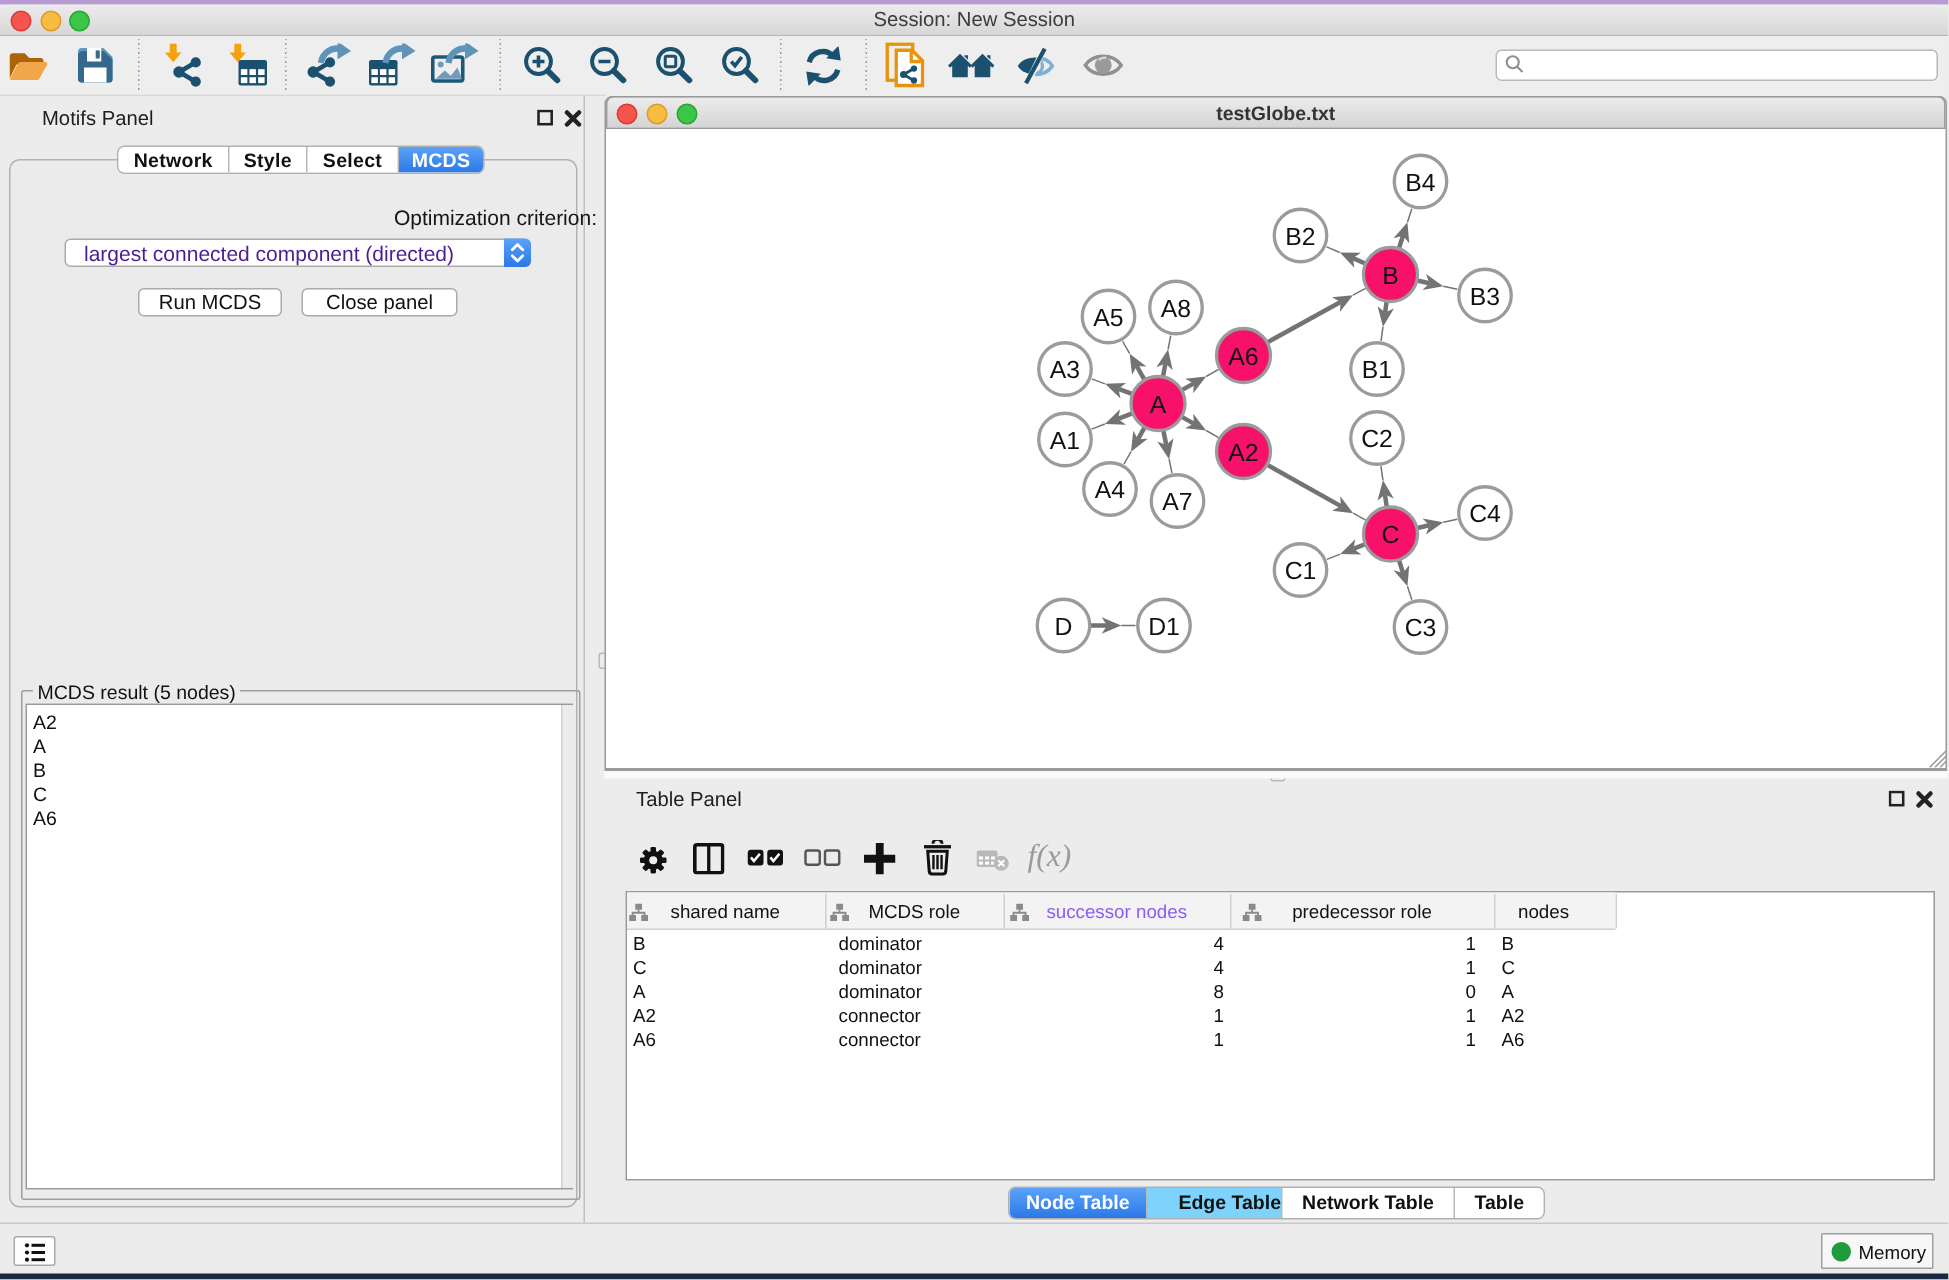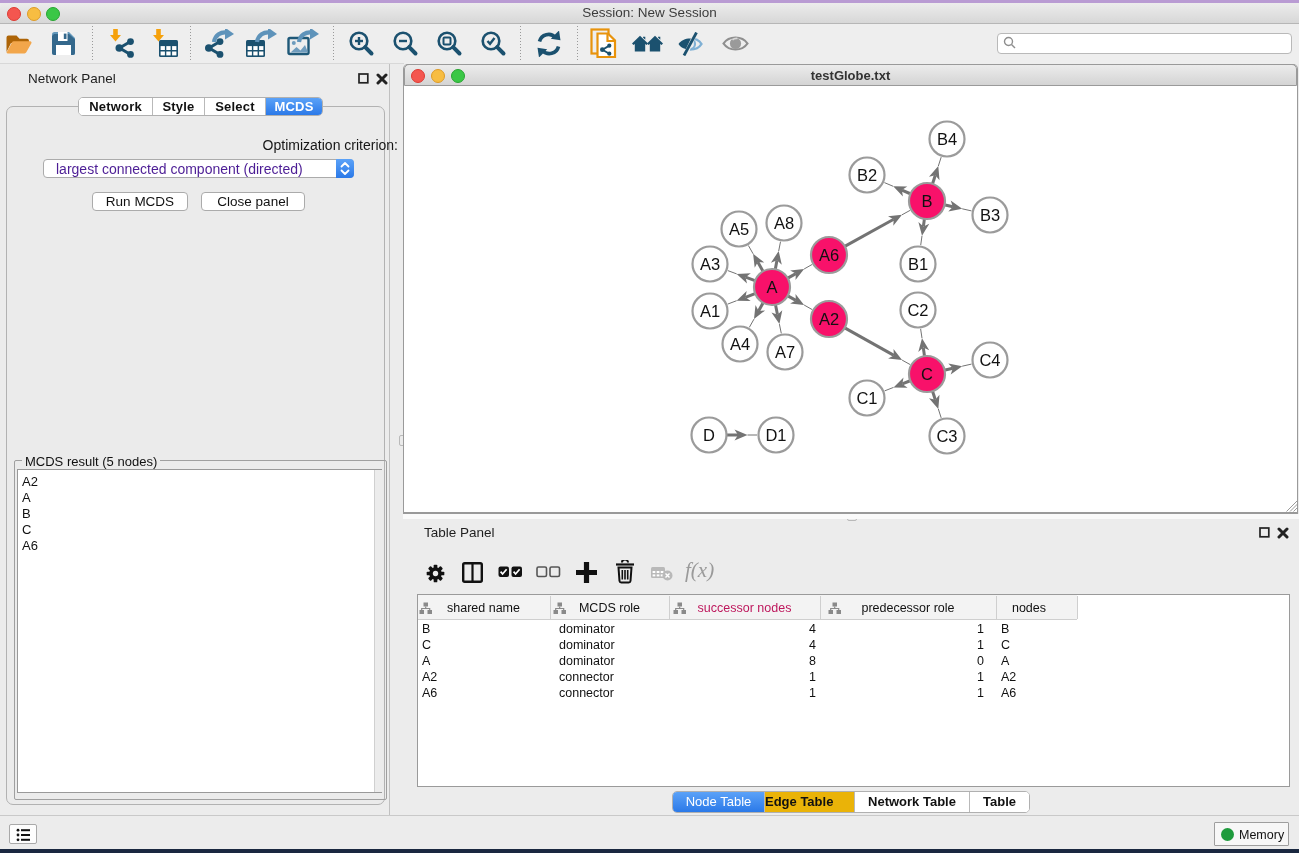--- a/index.html
+++ b/index.html
@@ -159,21 +159,21 @@
 <div style="position:absolute;left:333px;top:26px;width:1px;height:36px;background-image:repeating-linear-gradient(#9a9a9a 0 1px,transparent 1px 3px)"></div>
 <div style="position:absolute;left:520px;top:26px;width:1px;height:36px;background-image:repeating-linear-gradient(#9a9a9a 0 1px,transparent 1px 3px)"></div>
 <div style="position:absolute;left:577px;top:26px;width:1px;height:36px;background-image:repeating-linear-gradient(#9a9a9a 0 1px,transparent 1px 3px)"></div>
 <div style="position:absolute;left:997px;top:33px;width:293px;height:19px;background:#fff;border:1px solid #b9b9b9;border-radius:4px"></div>
 <svg width="14" height="14" viewBox="0 0 14 14" style="position:absolute;left:1003px;top:36px">
     <circle cx="5.5" cy="5.5" r="4" fill="none" stroke="#8e8e8e" stroke-width="1.4"></circle>
     <line x1="8.5" y1="8.5" x2="12" y2="12" stroke="#8e8e8e" stroke-width="1.4"></line>
   </svg>
 <div class="abs" style="left:0;top:63px;width:404px;height:1px;background:#d8d8d8"></div>
 <div class="abs" style="left:0;top:64px;width:389px;height:756px;background:#ececec;border-right:1px solid #c0c0c0"></div>
-<div class="abs" style="left:28px;top:71px;font-size:13.5px;color:#1e1e1e">Network Panel</div>
+<div class="abs" style="left:28px;top:71px;font-size:13.5px;color:#1e1e1e">Motifs Panel</div>
 <svg width="11" height="11" viewBox="0 0 11 11" style="position:absolute;left:358px;top:73px">
     <rect x="1" y="1" width="8.8" height="8.8" fill="none" stroke="#222" stroke-width="1.7"></rect>
   </svg>
 <svg width="12" height="12" viewBox="0 0 12 12" style="position:absolute;left:376px;top:73px">
     <path d="M2,2 L10,10 M10,2 L2,10" stroke="#222" stroke-width="3" stroke-linecap="round"></path>
   </svg>
 <div class="abs" style="left:6px;top:106px;width:377px;height:697px;background:#ebebeb;border:1px solid #b2b2b2;border-radius:7px"></div>
 <div class="abs" style="left:78px;top:97px;height:17px;display:flex;border:1px solid #b0b0b0;border-radius:5px;overflow:hidden;background:#fff">
     <div style="width:73px;box-sizing:border-box;background:#fff;color:#111;font-size:13px;font-weight:700;text-align:center;line-height:17px;letter-spacing:0.2px">Network</div>
     <div style="width:52px;box-sizing:border-box;border-left:1px solid #b9b9b9;background:#fff;color:#111;font-size:13px;font-weight:700;text-align:center;line-height:17px;letter-spacing:0.2px">Style</div>
@@ -202,21 +202,21 @@
   </div>
 <div class="abs" style="left:399px;top:435px;width:5px;height:9px;background:#ebebeb;border:1px solid #b9b9b9;border-radius:2px"></div>
 <div class="abs" style="left:847px;top:513px;width:8px;height:6px;background:#ebebeb;border:1px solid #b9b9b9;border-radius:2px"></div>
 <div class="abs" style="left:403px;top:64px;width:895px;height:450px;background:#fff;border:1px solid #9a9a9a;border-bottom:2px solid #9a9a9a;border-radius:5px 5px 0 0;box-sizing:border-box"></div>
 <div class="abs" style="left:403px;top:514px;width:896px;height:5px;background:#fafafa"></div>
 <div class="abs" style="left:404px;top:64px;width:893px;height:22px;background:linear-gradient(#ececec,#d4d4d4);border:1px solid #9a9a9a;border-radius:5px 5px 0 0;box-sizing:border-box"></div>
 <div class="abs" style="left:411px;top:69px;width:12px;height:12px;border-radius:50%;background:#f4564f;border:0.5px solid #dd3b33"></div>
 <div class="abs" style="left:431px;top:69px;width:12px;height:12px;border-radius:50%;background:#f7bd42;border:0.5px solid #de9b27"></div>
 <div class="abs" style="left:451px;top:69px;width:12px;height:12px;border-radius:50%;background:#3ac746;border:0.5px solid #28a532"></div>
 <div class="abs" style="left:404px;top:68px;width:893px;text-align:center;font-size:13px;font-weight:700;color:#333">testGlobe.txt</div>
-<div class="abs" style="left:404px;top:104px;width:892px;height:422px">
+<div class="abs" style="left:404px;top:86px;width:892px;height:422px">
     <svg width="893" height="422" viewBox="0 0 893 422" style="position:absolute;left:0;top:0" font-family="'Liberation Sans',sans-serif">
       <line x1="359.3" y1="167.8" x2="353.8" y2="158.0" stroke="#737373" stroke-width="3"></line>
       <line x1="349.1" y1="149.8" x2="344.4" y2="141.5" stroke="#737373" stroke-width="1"></line>
       <polygon points="349.1,149.8 360.3,158.4 353.8,158.0 350.7,163.8" fill="#737373"></polygon>
       <line x1="371.2" y1="165.8" x2="373.0" y2="156.3" stroke="#737373" stroke-width="3"></line>
       <line x1="374.7" y1="147.0" x2="376.5" y2="137.7" stroke="#737373" stroke-width="1"></line>
       <polygon points="374.7,147.0 377.8,160.8 373.0,156.3 366.9,158.8" fill="#737373"></polygon>
       <line x1="351.6" y1="176.9" x2="341.6" y2="173.2" stroke="#737373" stroke-width="3"></line>
       <line x1="332.7" y1="169.9" x2="323.8" y2="166.6" stroke="#737373" stroke-width="1"></line>
       <polygon points="332.7,169.9 346.8,169.3 341.6,173.2 343.0,179.6" fill="#737373"></polygon>
@@ -390,21 +390,21 @@
   </svg>
 <div class="abs" style="left:550px;top:596px;width:1px;height:23px;background:#cfcfcf"></div>
 <div class="abs" style="left:550px;top:601px;width:119px;text-align:center;font-size:12.5px;color:#111">MCDS role</div>
 <svg width="14" height="13" viewBox="0 0 14 13" style="position:absolute;left:553px;top:602px">
     <rect x="4.5" y="0.5" width="4.5" height="4" fill="#8a8a8a"></rect>
     <rect x="0.5" y="8" width="4.5" height="4" fill="#8a8a8a"></rect>
     <rect x="8.5" y="8" width="4.5" height="4" fill="#8a8a8a"></rect>
     <path d="M6.7,4.5 V6.5 M2.7,8 V6.5 H10.7 V8" fill="none" stroke="#8a8a8a" stroke-width="1.2"></path>
   </svg>
 <div class="abs" style="left:669px;top:596px;width:1px;height:23px;background:#cfcfcf"></div>
-<div class="abs" style="left:669px;top:601px;width:151px;text-align:center;font-size:12.5px;color:#be185d">successor nodes</div>
+<div class="abs" style="left:669px;top:601px;width:151px;text-align:center;font-size:12.5px;color:#8b5cf6">successor nodes</div>
 <svg width="14" height="13" viewBox="0 0 14 13" style="position:absolute;left:673px;top:602px">
     <rect x="4.5" y="0.5" width="4.5" height="4" fill="#8a8a8a"></rect>
     <rect x="0.5" y="8" width="4.5" height="4" fill="#8a8a8a"></rect>
     <rect x="8.5" y="8" width="4.5" height="4" fill="#8a8a8a"></rect>
     <path d="M6.7,4.5 V6.5 M2.7,8 V6.5 H10.7 V8" fill="none" stroke="#8a8a8a" stroke-width="1.2"></path>
   </svg>
 <div class="abs" style="left:820px;top:596px;width:1px;height:23px;background:#cfcfcf"></div>
 <div class="abs" style="left:820px;top:601px;width:176px;text-align:center;font-size:12.5px;color:#111">predecessor role</div>
 <svg width="14" height="13" viewBox="0 0 14 13" style="position:absolute;left:828px;top:602px">
     <rect x="4.5" y="0.5" width="4.5" height="4" fill="#8a8a8a"></rect>
@@ -434,22 +434,22 @@
 <div class="abs" style="left:559px;top:670px;font-size:12.5px;color:#111">connector</div>
 <div class="abs" style="left:716px;top:670px;width:100px;text-align:right;font-size:12.5px;color:#111">1</div>
 <div class="abs" style="left:884px;top:670px;width:100px;text-align:right;font-size:12.5px;color:#111">1</div>
 <div class="abs" style="left:1001px;top:670px;font-size:12.5px;color:#111">A2</div>
 <div class="abs" style="left:422px;top:686px;font-size:12.5px;color:#111">A6</div>
 <div class="abs" style="left:559px;top:686px;font-size:12.5px;color:#111">connector</div>
 <div class="abs" style="left:716px;top:686px;width:100px;text-align:right;font-size:12.5px;color:#111">1</div>
 <div class="abs" style="left:884px;top:686px;width:100px;text-align:right;font-size:12.5px;color:#111">1</div>
 <div class="abs" style="left:1001px;top:686px;font-size:12.5px;color:#111">A6</div>
 <div class="abs" style="left:672px;top:791px;height:20px;display:flex;border:1px solid #b0b0b0;border-radius:5px;overflow:hidden;background:#fff">
-    <div style="width:91px;box-sizing:border-box;background:linear-gradient(#5ba2f8,#2b79e8);color:#fff;font-size:13px;font-weight:400;text-align:center;line-height:20px">Node Table</div>
-    <div style="width:90px;box-sizing:border-box;border-left:1px solid #b9b9b9;background:#eab308;color:#111;font-size:13px;font-weight:700;text-align:left;line-height:20px">Edge Table</div>
+    <div style="width:91px;box-sizing:border-box;background:linear-gradient(#5ba2f8,#2b79e8);color:#fff;font-size:13px;font-weight:700;text-align:center;line-height:20px">Node Table</div>
+    <div style="width:90px;box-sizing:border-box;border-left:1px solid #b9b9b9;background:#7dd3fc;color:#111;font-size:13px;font-weight:700;text-align:right;line-height:20px">Edge Table</div>
     <div style="width:115px;box-sizing:border-box;border-left:1px solid #b9b9b9;background:#fff;color:#111;font-size:13px;font-weight:700;text-align:center;line-height:20px">Network Table</div>
     <div style="width:60px;box-sizing:border-box;border-left:1px solid #b9b9b9;background:#fff;color:#111;font-size:13px;font-weight:700;text-align:center;line-height:20px">Table</div>
   </div>
 <div class="abs" style="left:0;top:815px;width:1299px;height:33px;background:#ececec;border-top:1px solid #c9c9c9;box-sizing:border-box"></div>
 <div class="abs" style="left:9px;top:824px;width:28px;height:20px;background:#fdfdfd;border:1px solid #a9a9a9;border-radius:2px;box-sizing:border-box"></div>
 <svg width="15" height="14" viewBox="0 0 15 14" style="position:absolute;left:16px;top:828px">
     <circle cx="2" cy="2.2" r="1.4" fill="#111"></circle>
     <rect x="5" y="1.2" width="9" height="2" fill="#111"></rect>
     <circle cx="2" cy="7" r="1.4" fill="#111"></circle>
     <rect x="5" y="6" width="9" height="2" fill="#111"></rect>

